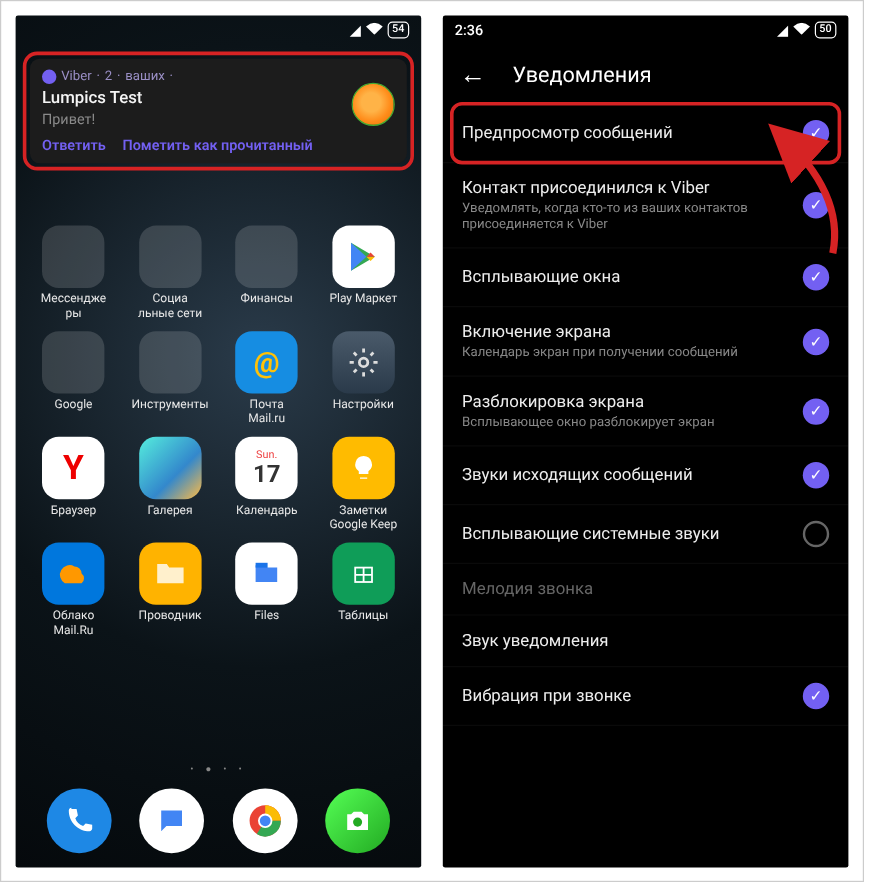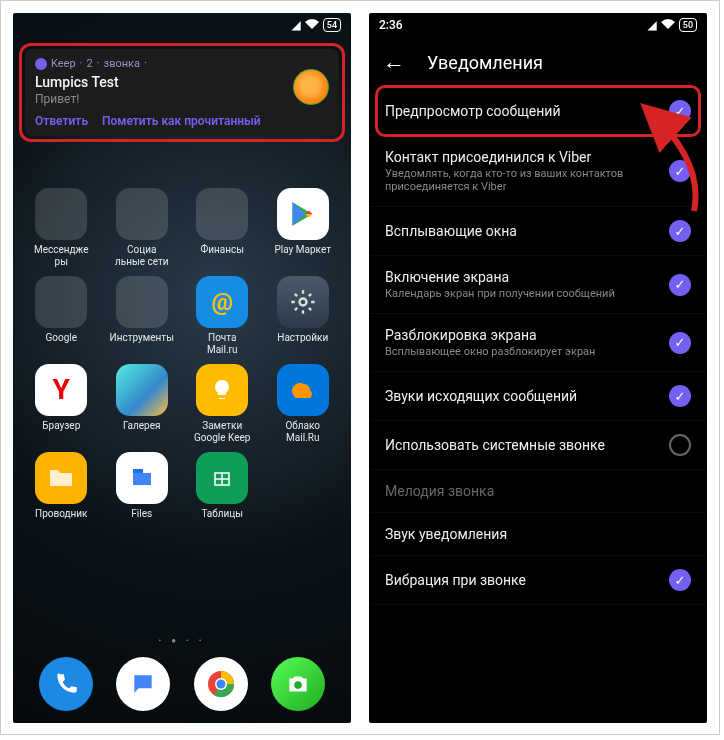--- a/index.html
+++ b/index.html
@@ -64,25 +64,25 @@
             </svg>
         </span>
         <span class="sb-battery">54</span>
       </div>
     </div>
 
     <div class="notif-wrap">
       <div class="notif">
         <div class="notif-header">
           <span class="viber-dot"></span>
-          <span>Keep</span>
+          <span>Viber</span>
           <span>·</span>
           <span>2</span>
           <span>·</span>
-          <span>звонка</span>
+          <span>ваших</span>
           <span>·</span>
         </div>
         <div class="notif-title">Lumpics Test</div>
         <div class="notif-msg">Привет!</div>
         <div class="notif-avatar"></div>
         <div class="notif-actions">
           <span>Ответить</span>
           <span>Пометить как прочитанный</span>
         </div>
       </div>
@@ -164,20 +164,27 @@
         <span>Настройки</span>
       </div>
 
       <div class="app">
         <div class="ico" style="background:#fff;color:#e00;font-weight:bold;font-size:28px">Y</div>
         <span>Браузер</span>
       </div>
       <div class="app">
         <div class="ico" style="background:linear-gradient(135deg,#5ed,#38c 60%,#fb4)"></div>
         <span>Галерея</span>
+      </div>
+      <div class="app">
+        <div class="ico" style="background:#fff;flex-direction:column;color:#333;font-size:9px;line-height:1">
+          <span style="color:#e44">Sun.</span>
+          <span style="font-size:20px;font-weight:bold">17</span>
+        </div>
+        <span>Календарь</span>
       </div>
       <div class="app">
         <div class="ico" style="background:#ffbb00">
           <svg width="24" height="24" viewBox="0 0 24 24" fill="#fff">
               <path d="M9 21h6v-1H9v1zm3-19a7 7 0 00-4 12.7V17h8v-2.3A7 7 0 0012 2z"></path>
             </svg>
         </div>
         <span style="white-space:pre-line">Заметки
 Google Keep</span>
       </div>
@@ -305,21 +312,21 @@
           <div class="check">✓</div>
         </div>
         <div class="setting-row">
           <div class="setting-left">
             <div class="setting-label">Звуки исходящих сообщений</div>
           </div>
           <div class="check">✓</div>
         </div>
         <div class="setting-row">
           <div class="setting-left">
-            <div class="setting-label">Использовать системные звонке</div>
+            <div class="setting-label">Всплывающие системные звуки</div>
           </div>
           <div class="check-off"></div>
         </div>
         <div class="setting-row disabled">
           <div class="setting-left">
             <div class="setting-label">Мелодия звонка</div>
           </div>
         </div>
         <div class="setting-row">
           <div class="setting-left">

